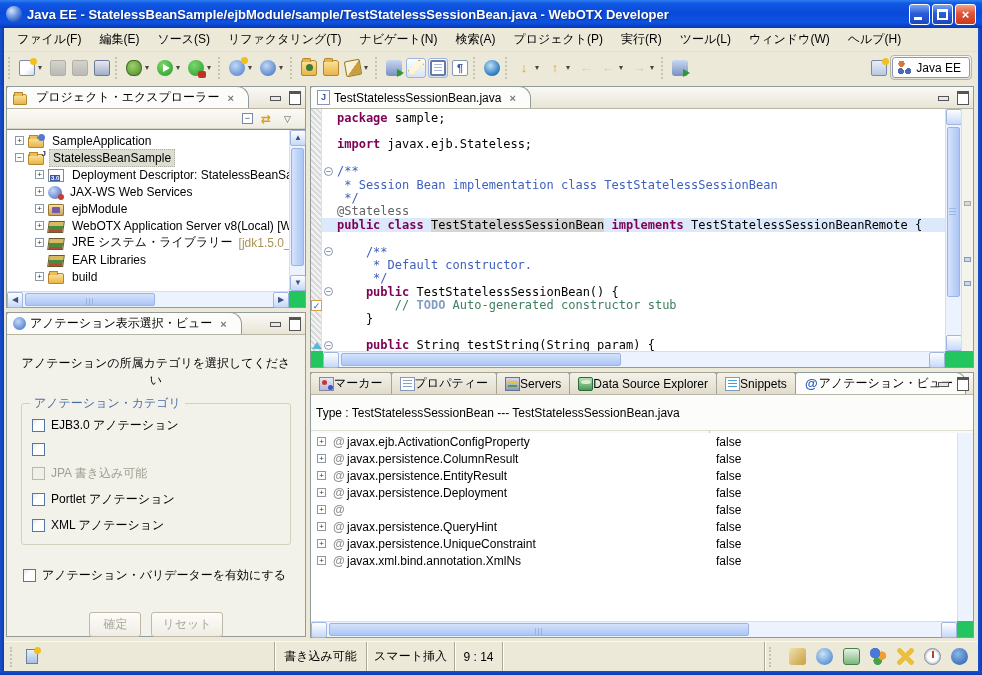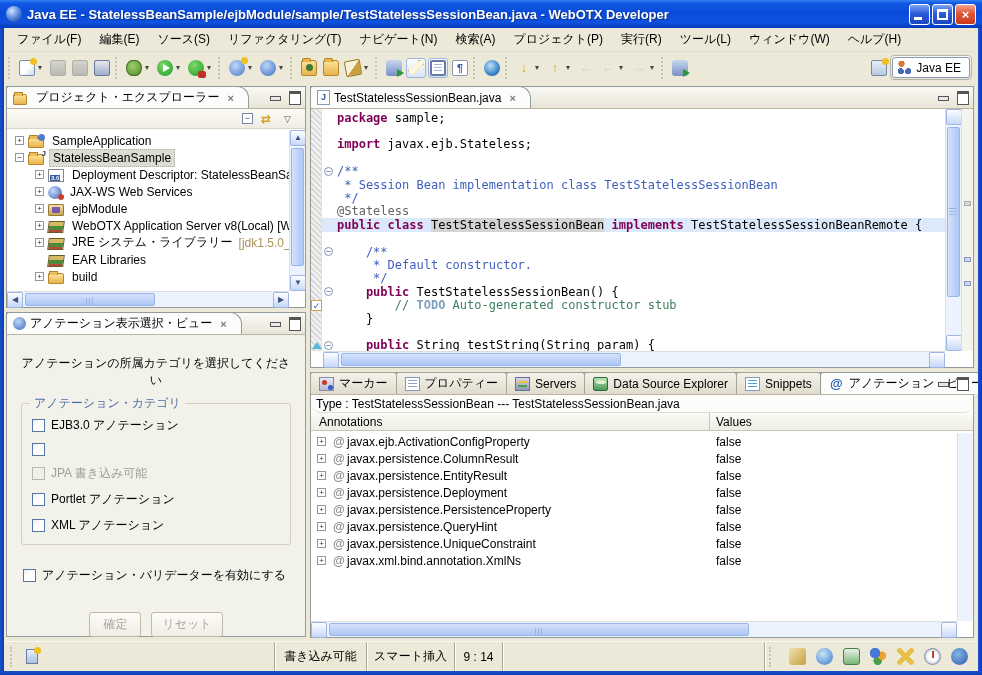--- a/index.html
+++ b/index.html
@@ -76,21 +76,21 @@
       radial-gradient(circle at 75% 75%,#4868B8 3px,transparent 3.2px); position:relative; }
 
   
   .border-l,.border-r { position:absolute; top:28px; bottom:0; width:4px;
     background:linear-gradient(90deg,#1B50C8,#0A3CB8); z-index:50; }
   .border-l { left:0; } .border-r { right:0; }
   .border-b { position:absolute; left:0; right:0; bottom:0; height:4px;
     background:linear-gradient(180deg,#1B50C8,#0A3CB8); z-index:50; }
 
   
-  .view { position:absolute; border:1px solid #919B9C; background:#ffffff; }
+  .view { position:absolute; border:1px solid #919B9C; background:#22c55e; }
   .vtabbar { height:22px; background:linear-gradient(180deg,#FAF9F5,#E8E5D6); border-bottom:1px solid #B8B5A4;
     display:flex; align-items:flex-end; position:relative; }
   .vtab { display:inline-flex; align-items:center; gap:4px; height:22px; padding:0 14px 0 6px;
     background:linear-gradient(180deg,#FEFEFD,#EBE8DB); border:1px solid #919B9C; border-bottom:none;
     border-radius:3px 12px 0 0; margin-left:-1px; white-space:nowrap; cursor:pointer; }
   .vtab.active-white { background:#FCFCFA; }
   .tab-close { color:#7A7A7A; font-size:11px; font-weight:bold; margin-left:4px; cursor:pointer; }
   .minmax { position:absolute; right:4px; top:4px; display:flex; gap:6px; }
   .mm { width:13px; height:11px; position:relative; cursor:pointer; }
   .mm-min::after { content:""; position:absolute; left:1px; bottom:1px; width:9px; height:3px; border:1px solid #555; background:#E8E8E8; }
@@ -183,37 +183,37 @@
   .gm-tri { left:1px; width:0; height:0; border-left:5px solid transparent; border-right:5px solid transparent;
     border-bottom:7px solid #58B8D8; }
   .ed-sbv { position:absolute; top:22px; right:12px; bottom:16px; width:16px; background:#EDF3FE; border-left:1px solid #DDD; }
   .overview { position:absolute; top:22px; right:0; bottom:16px; width:12px; background:#F4F3EC; border-left:1px solid #DDD; }
   .ov-mark { position:absolute; left:2px; width:7px; height:5px; border:1px solid #8898B8; background:#C8D8F0; }
   .ov-mark.gray { background:#D8D8D8; border-color:#AAA; }
   .ed-sbh { position:absolute; left:12px; bottom:0; right:28px; height:16px; background:#EDF3FE; border-top:1px solid #DDD; display:flex; }
 
   
   #bottom { left:310px; top:372px; width:664px; height:266px; }
-  .btab { display:inline-flex; align-items:center; gap:5px; height:22px; padding:0 8px;
+  .btab { display:inline-flex; align-items:center; height:22px; padding:0 8px;
     background:linear-gradient(180deg,#F4F2EA,#E0DCCC); border:1px solid #A8A494; border-bottom:none;
     border-radius:3px 3px 0 0; margin-left:-1px; white-space:nowrap; cursor:pointer; }
   .btab.active { background:#FCFCFA; border-color:#919B9C; border-radius:3px 10px 0 0; padding-right:12px; }
   .btab-ic { width:15px; height:14px; position:relative; flex:none; }
   .bi-markers { background:linear-gradient(180deg,#E8E8F4,#B8B8D8); border:1px solid #8888A8; }
   .bi-markers::after { content:""; position:absolute; left:2px; top:2px; width:5px; height:5px; background:#C83828; border-radius:50%; box-shadow:6px 5px 0 #3858C8; }
   .bi-props { background:#fff; border:1px solid #8898B8; }
   .bi-props::after { content:""; position:absolute; inset:2px; background:repeating-linear-gradient(180deg,#88A0C8 0 1px,transparent 1px 3px); }
   .bi-servers { background:linear-gradient(180deg,#D8D8E8,#9098B8); border:1px solid #687098; }
   .bi-servers::after { content:""; position:absolute; left:2px; top:3px; width:9px; height:2px; background:#E8C040; box-shadow:0 4px 0 #48A048; }
   .bi-ds { background:linear-gradient(180deg,#B8E0B0,#489858); border:1px solid #2A6A38; border-radius:2px; }
   .bi-ds::after { content:""; position:absolute; left:2px; top:2px; width:10px; height:4px; background:#D8F0D0; border-radius:50%; }
   .bi-snip { background:#fff; border:1px solid #8898B8; }
   .bi-snip::after { content:""; position:absolute; left:2px; top:2px; width:9px; height:8px; background:repeating-linear-gradient(180deg,#48A0D8 0 1px,transparent 1px 3px); }
   .bi-at { color:#2858B8; font-weight:bold; font-size:13px; line-height:14px; text-align:center; }
-  .typeline { height:18px; background:#FCFCFA; border-bottom:1px solid #E0DED2; display:flex; align-items:center; padding-left:5px;border-radius:9px; }
+  .typeline { height:36px; background:#FCFCFA; border-bottom:1px solid #E0DED2; display:flex; align-items:center; padding-left:5px; }
   .thead { height:18px; background:linear-gradient(180deg,#FBFBF7,#EEEDE4); border-bottom:1px solid #C8C6B6; position:relative; }
   .thead .col1 { position:absolute; left:8px; top:2px; }
   .thead .col2 { position:absolute; left:405px; top:2px; }
   .thead .colsep { position:absolute; left:398px; top:0; bottom:0; width:1px; background:#C8C6B6; }
   .tbody { position:absolute; left:0; top:60px; right:16px; bottom:16px; background:#fff; overflow:hidden; }
   .arow { height:17px; display:flex; align-items:center; position:relative; }
   .arow .texp { margin-left:6px; margin-right:7px; }
   .at-ic { color:#909090; font-weight:bold; font-size:12px; width:14px; flex:none; }
   .aval { position:absolute; left:405px; }
   .bp-sbv { position:absolute; top:60px; right:0; bottom:16px; width:16px; background:#EDF3FE; border-left:1px solid #DDD; }
@@ -682,21 +682,20 @@
         </div>
         <div class="arow">
           <span class="texp">+</span>
           <span class="at-ic">@</span>
           <span>javax.persistence.Deployment</span>
           <span class="aval">false</span>
         </div>
         <div class="arow">
           <span class="texp">+</span>
           <span class="at-ic">@</span>
-          <span>javax.persistence.PersistenceProperty</span>
           <span class="aval">false</span>
         </div>
         <div class="arow">
           <span class="texp">+</span>
           <span class="at-ic">@</span>
           <span>javax.persistence.QueryHint</span>
           <span class="aval">false</span>
         </div>
         <div class="arow">
           <span class="texp">+</span>

